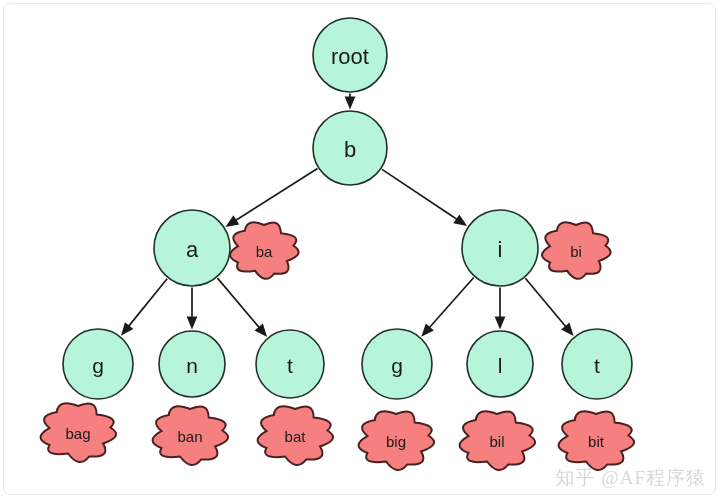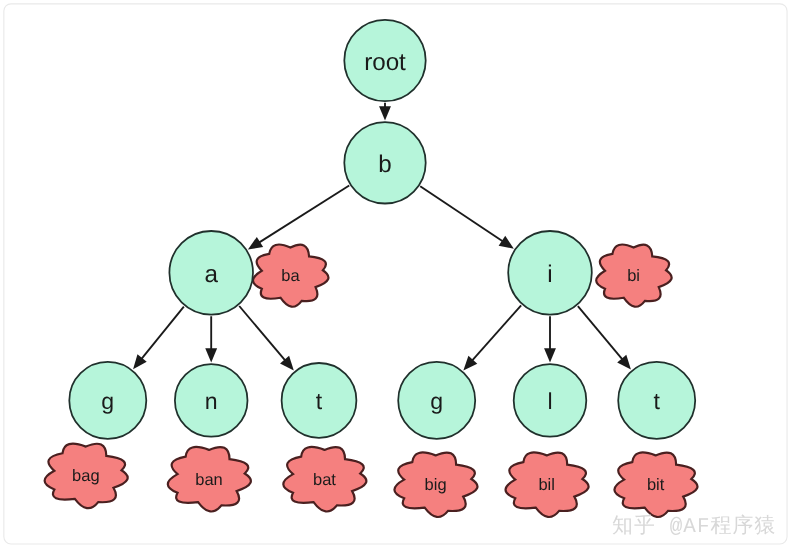--- a/index.html
+++ b/index.html
@@ -61,21 +61,21 @@
     fill: none;
   }
   .arrow-head {
     fill: #1a1a1a;
     stroke: none;
   }
   #watermark {
     position: absolute;
     right: 14px;
     bottom: 8px;
-    font-family: Liberation Mono, monospace;
+    font-family: Liberation Serif, serif;
     font-size: 19px;
     color: #d8d8d8;
     letter-spacing: 1px;
     white-space: nowrap;
     user-select: none;
   }
 </style>
 </head>
 <body>
 

